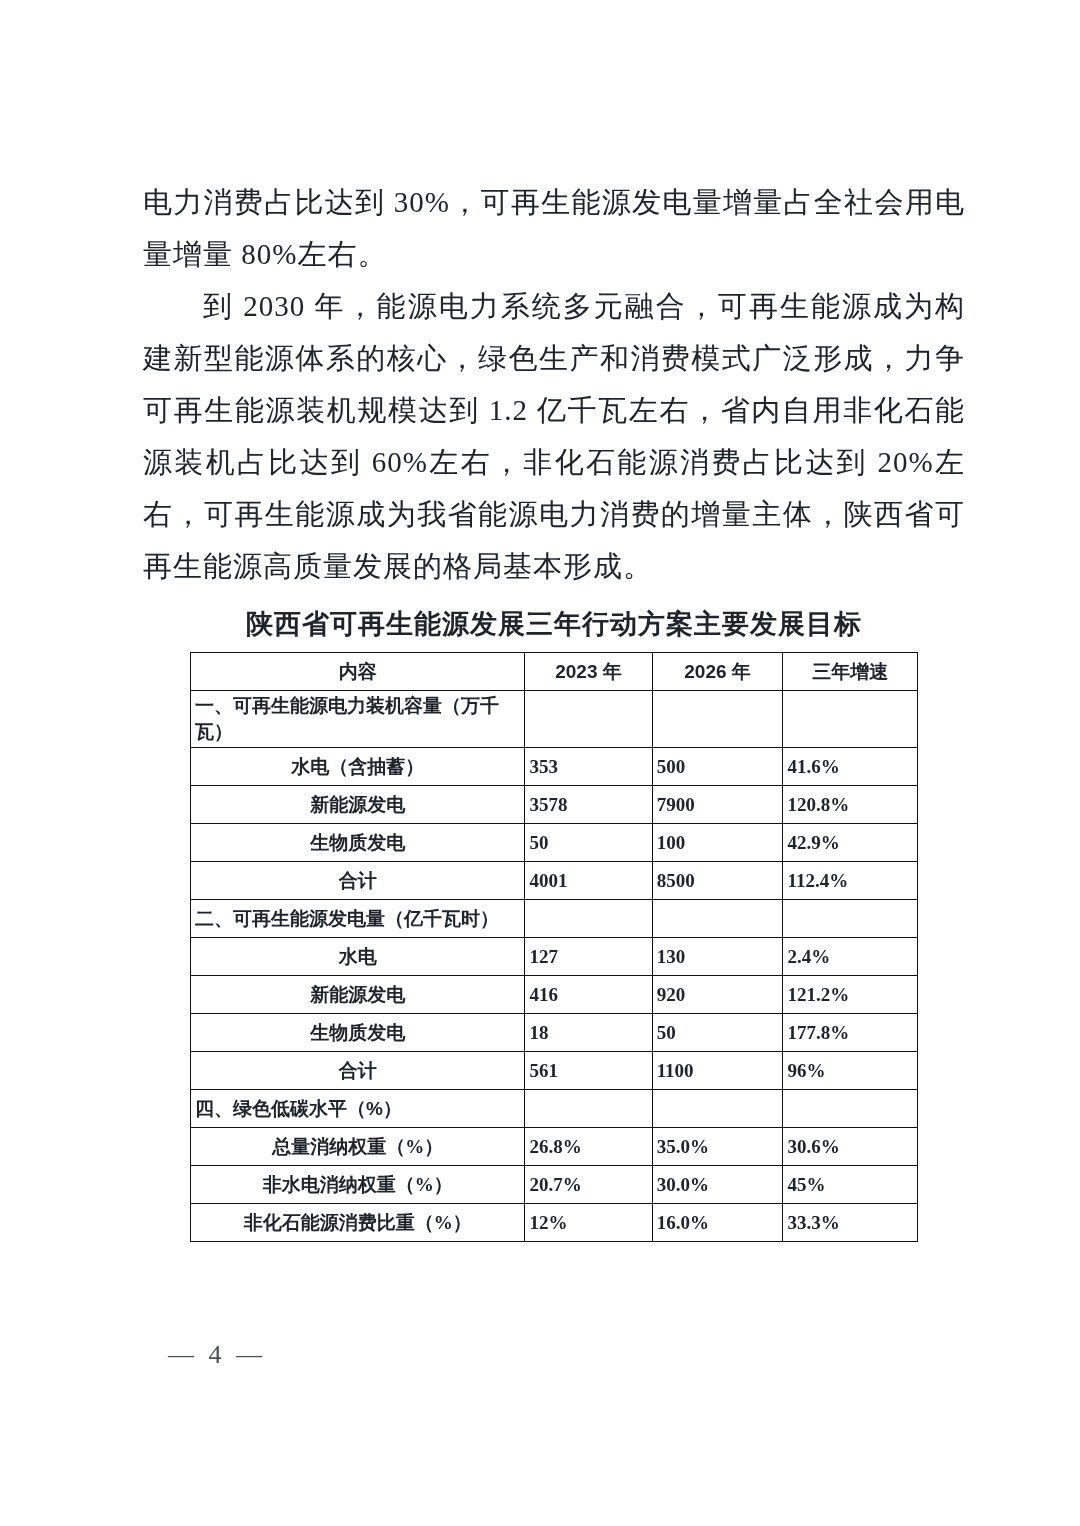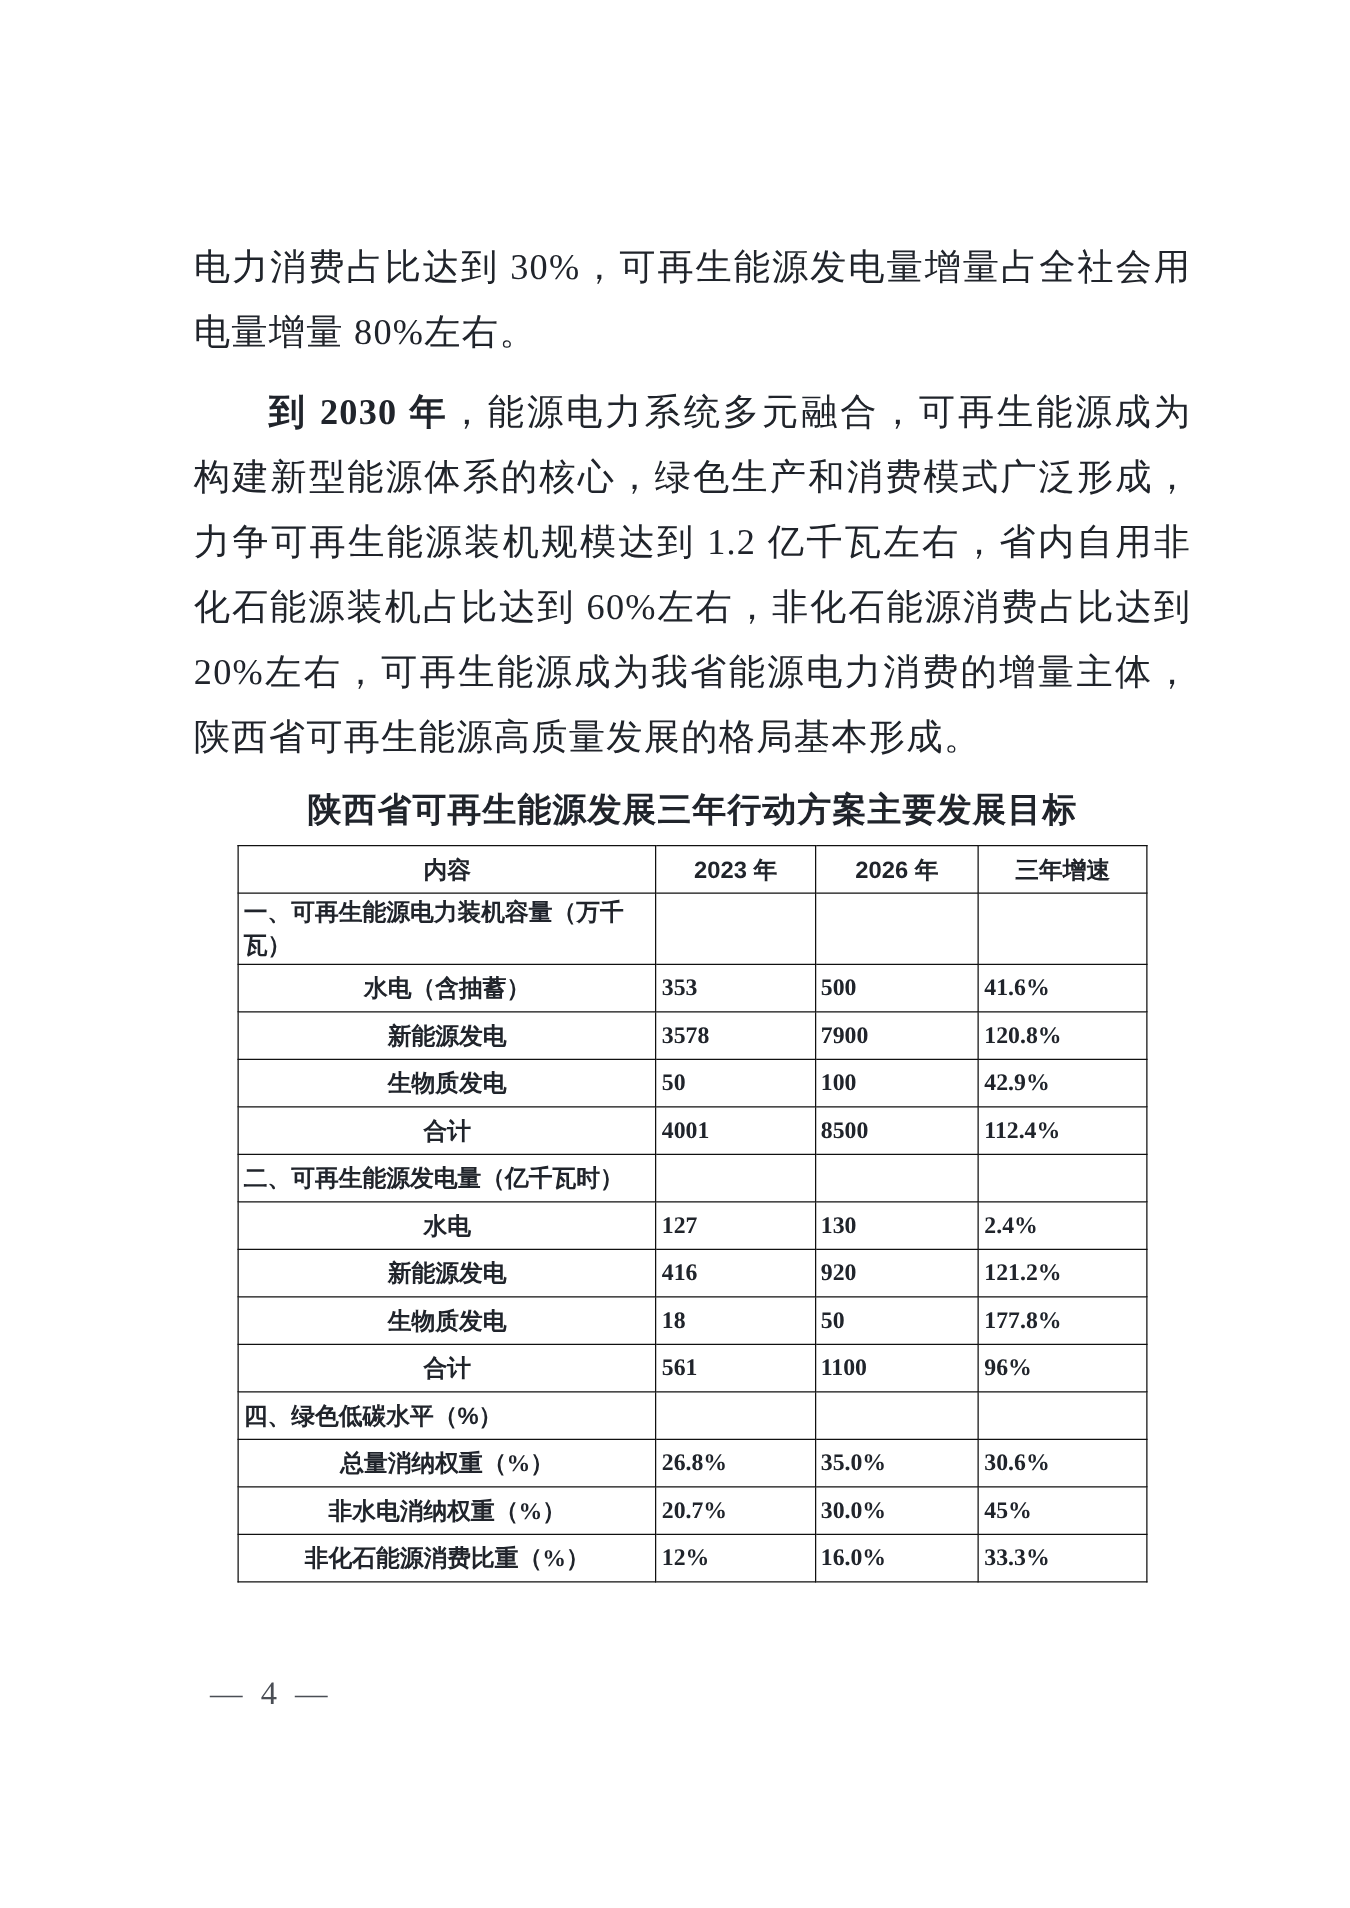--- a/index.html
+++ b/index.html
@@ -19,25 +19,25 @@
     position: absolute;
     left: 143px;
     top: 176px;
     width: 822px;
   }
   .para {
     font-size: 29px;
     line-height: 52px;
     text-align: justify;
     text-justify: inter-character;
-    margin: 12px;
+    margin: 0;
     letter-spacing: 1px;
   }
   .para.indent { text-indent: 60px; }
-  .lead-bold { font-weight: bold; }
+  .lead-bold { font-weight: normal; }
 
   .table-title {
     margin: 12px 0 8px 0;
     text-align: center;
     font-size: 27px;
     font-weight: bold;
     line-height: 40px;
     letter-spacing: 1px;
   }
 

